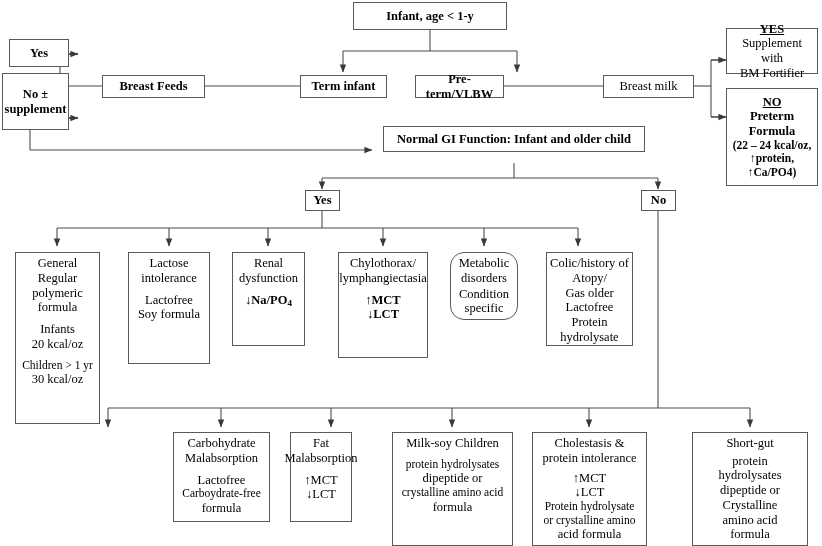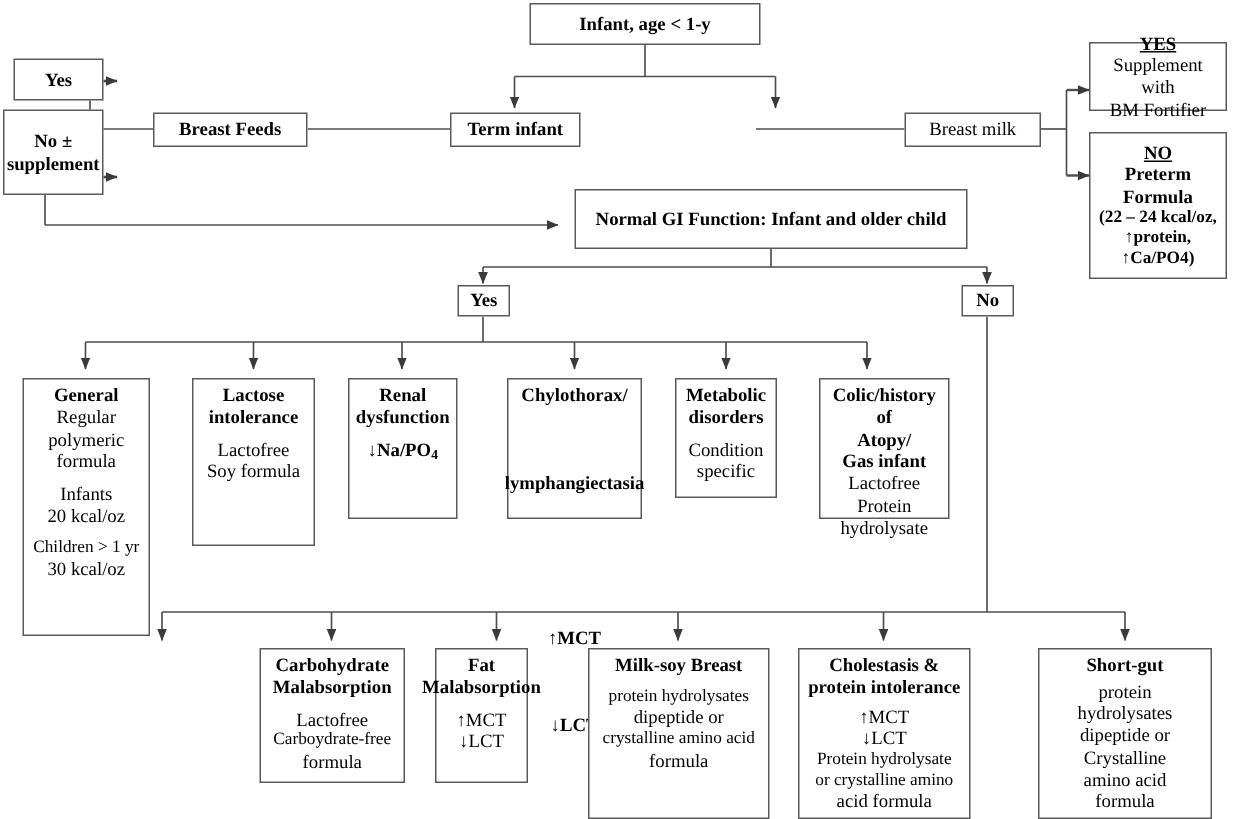--- a/index.html
+++ b/index.html
@@ -20,21 +20,21 @@
     display:flex;
     flex-direction:column;
     align-items:center;
     justify-content:flex-start;
     text-align:center;
     line-height:1.18;
     padding:3px 3px;
     z-index:2;
   }
   .node.center{justify-content:center;}
-  .node .hd{font-weight:bold;}
+  .node .hd{font-weight:normal;}
   .node .ln{display:block;}
   .gap{height:7px;}
   .u{text-decoration:underline;}
   sub{font-size:.72em;vertical-align:-0.25em;}
   .b{font-weight:bold;}
   .f11{font-size:11.5px;}
   .f12{font-size:12.5px;}
 </style>
 </head>
 <body>
@@ -111,41 +111,44 @@
   </div>
 
   <div class="node center f12" style="left:102px;top:75px;width:103px;height:23px;">
     <span class="ln b">Breast Feeds</span>
   </div>
 
   <div class="node center f12" style="left:300px;top:75px;width:87px;height:23px;">
     <span class="ln b">Term infant</span>
   </div>
 
+  <div class="node center f12" style="left:415px;top:75px;width:89px;height:23px;">
+    <span class="ln b">Pre-term/VLBW</span>
+  </div>
 
   <div class="node center f12" style="left:603px;top:75px;width:91px;height:23px;">
     <span class="ln">Breast milk</span>
   </div>
 
   <div class="node center f12" style="left:726px;top:28px;width:92px;height:46px;">
     <span class="ln b u">YES</span>
     <span class="ln">Supplement with</span>
     <span class="ln">BM Fortifier</span>
   </div>
 
   <div class="node center f12" style="left:726px;top:88px;width:92px;height:98px;">
     <span class="ln b u">NO</span>
     <span class="ln b">Preterm</span>
     <span class="ln b">Formula</span>
     <span class="ln b f11">(22 – 24 kcal/oz,</span>
     <span class="ln b f11">↑protein,</span>
     <span class="ln b f11">↑Ca/PO4)</span>
   </div>
 
-  <div class="node center f12" style="left:383px;top:126px;width:262px;height:40px;">
+  <div class="node center f12" style="left:383px;top:126px;width:262px;height:26px;">
     <span class="ln b">Normal GI Function: Infant and older child</span>
   </div>
 
   <div class="node center f12" style="left:305px;top:190px;width:35px;height:21px;">
     <span class="ln b">Yes</span>
   </div>
 
   <div class="node center f12" style="left:641px;top:190px;width:35px;height:21px;">
     <span class="ln b">No</span>
   </div>
@@ -171,40 +174,40 @@
     <span class="ln">Soy formula</span>
   </div>
 
   <div class="node f12" style="left:232px;top:252px;width:73px;height:94px;align-items:center;">
     <span class="ln hd">Renal</span>
     <span class="ln hd">dysfunction</span>
     <span class="gap"></span>
     <span class="ln b"><span>↓Na/PO</span><sub>4</sub></span>
   </div>
 
-  <div class="node f12" style="left:338px;top:252px;width:90px;height:94px;gap:44px;">
+  <div class="node f12" style="left:338px;top:252px;width:90px;height:106px;">
     <span class="ln hd">Chylothorax/</span>
     <span class="ln hd">lymphangiectasia</span>
     <span class="gap"></span>
     <span class="ln b">↑MCT</span>
     <span class="ln b">↓LCT</span>
   </div>
 
-  <div class="node f12" style="left:450px;top:252px;width:68px;height:80px;">
+  <div class="node f12" style="left:450px;top:252px;width:68px;height:68px;border-radius:14px;">
     <span class="ln hd">Metabolic</span>
     <span class="ln hd">disorders</span>
     <span class="gap"></span>
     <span class="ln">Condition</span>
     <span class="ln">specific</span>
   </div>
 
   <div class="node f12" style="left:535px;top:252px;width:87px;height:94px;margin-left:11px;">
     <span class="ln hd">Colic/history of</span>
     <span class="ln hd">Atopy/</span>
-    <span class="ln hd">Gas infant</span>
+    <span class="ln hd">Gas older</span>
     <span class="gap"></span>
     <span class="ln">Lactofree</span>
     <span class="ln">Protein</span>
     <span class="ln">hydrolysate</span>
   </div>
 
 
   <div class="node f12" style="left:173px;top:432px;width:97px;height:90px;">
     <span class="ln hd">Carbohydrate</span>
     <span class="ln hd">Malabsorption</span>
@@ -216,21 +219,21 @@
 
   <div class="node f12" style="left:290px;top:432px;width:62px;height:90px;">
     <span class="ln hd">Fat</span>
     <span class="ln hd">Malabsorption</span>
     <span class="gap"></span>
     <span class="ln">↑MCT</span>
     <span class="ln">↓LCT</span>
   </div>
 
   <div class="node f12" style="left:392px;top:432px;width:121px;height:114px;">
-    <span class="ln hd">Milk-soy Breast</span>
+    <span class="ln hd">Milk-soy Children</span>
     <span class="gap"></span>
     <span class="ln f11">protein hydrolysates</span>
     <span class="ln">dipeptide or</span>
     <span class="ln f11">crystalline amino acid</span>
     <span class="ln">formula</span>
   </div>
 
   <div class="node f12" style="left:532px;top:432px;width:115px;height:114px;">
     <span class="ln hd">Cholestasis &amp;</span>
     <span class="ln hd">protein intolerance</span>

